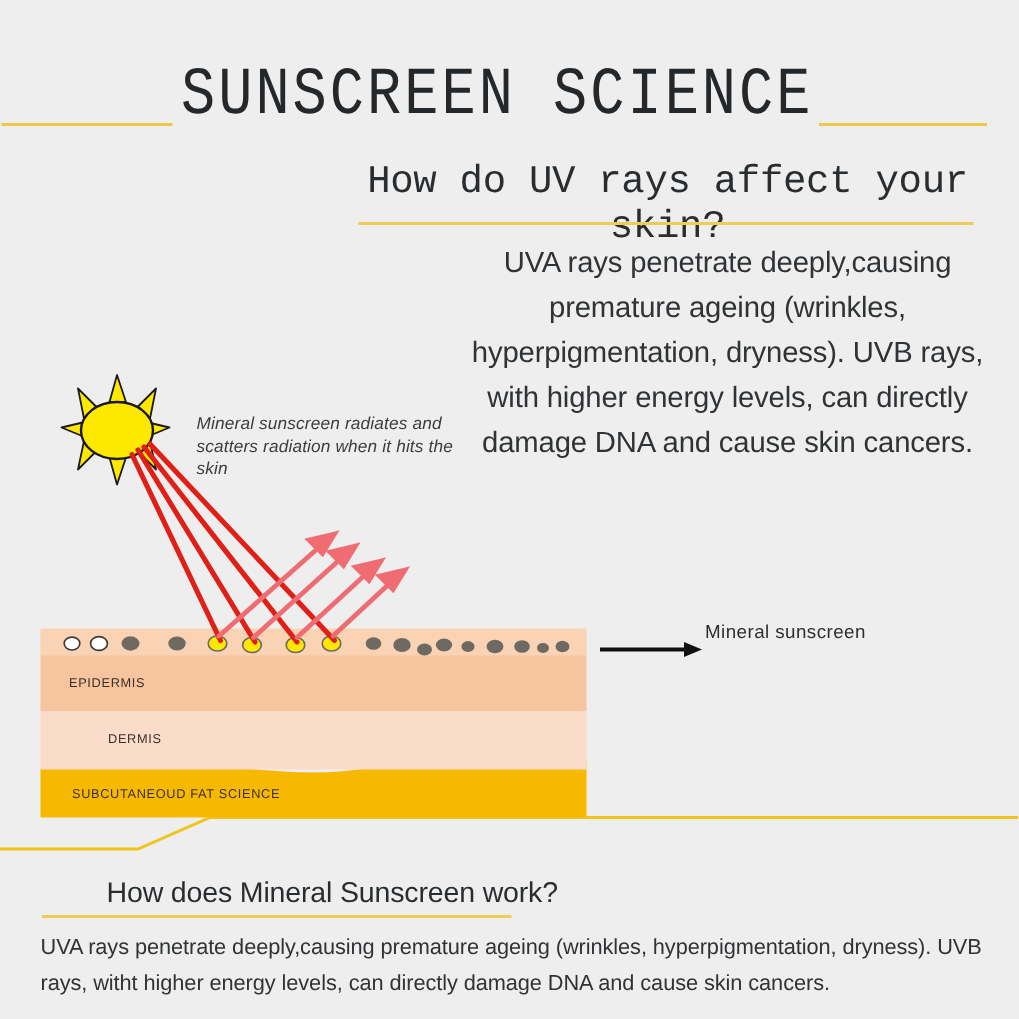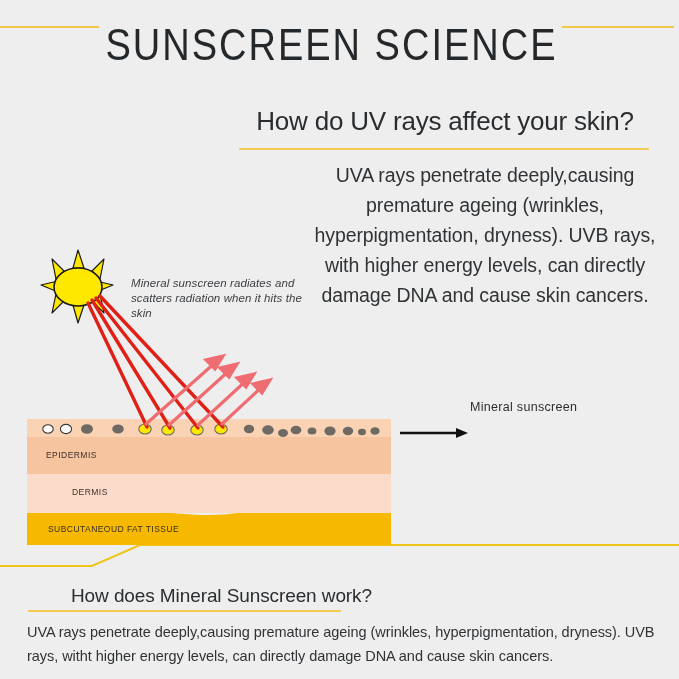--- a/index.html
+++ b/index.html
@@ -9,38 +9,39 @@
     font-family:"Liberation Sans", sans-serif;
     overflow:hidden;
     position:relative;
     color:#2b2b2b;
   }
   #canvas{position:absolute;inset:0;width:679px;height:679px;}
 
   
   .title-row{
     position:absolute;left:0;top:26px;width:659px;height:58px;
-    display:flex;align-items:flex-start;justify-content:center;
+    display:flex;align-items:flex-end;justify-content:center;font-family:Liberation Mono, monospace;
   }
   .rule{height:2px;background:#edc94a;flex:0 0 auto;}
   .rule.left{width:114px;margin-right:6px;}
   .rule.right{width:112px;margin-left:4px;}
   .title-text{
     font-size:38px;font-weight:300;letter-spacing:2.0px;
     color:#25282b;white-space:nowrap;line-height:1;
     font-stretch:semi-expanded;
     transform:scaleY(1.18);
   }
 
   
   .subhead{
     position:absolute;left:225px;top:106px;width:440px;
     text-align:center;
     font-size:26px;font-weight:400;color:#2a2d30;
     letter-spacing:-0.2px;
+    font-family:Liberation Mono, monospace;
   }
   .subhead-rule{
     position:absolute;left:239px;top:148px;width:410px;height:2px;
     background:#f0cb55;
   }
   .body-copy{
     position:absolute;left:300px;top:160px;width:370px;
     text-align:center;
     font-size:19.5px;line-height:30px;color:#303336;
     letter-spacing:-0.1px;
@@ -49,21 +50,21 @@
   
   .sun-note{
     position:absolute;left:131px;top:276px;width:180px;
     font-size:11.5px;line-height:15px;color:#3a3d40;
     letter-spacing:0.1px;
     font-style:italic;
   }
 
   
   .callout-label{
-    position:absolute;left:470px;top:400px;
+    position:absolute;left:470px;top:414px;
     font-size:12.5px;color:#2c2f32;letter-spacing:0.3px;
     white-space:nowrap;
     text-align:center;
   }
 
   
   .layer-label{
     position:absolute;
     font-size:8.5px;letter-spacing:0.45px;color:#3b2f27;
     white-space:nowrap;
@@ -189,17 +190,17 @@
 <div class="subhead">How do UV rays affect your skin?</div>
 <div class="subhead-rule"></div>
 <div class="body-copy">UVA rays penetrate deeply,causing premature ageing (wrinkles, hyperpigmentation, dryness). UVB rays, with higher energy levels, can directly damage DNA and cause skin cancers.</div>
 
 <div class="sun-note">Mineral sunscreen radiates and scatters radiation when it hits the skin</div>
 
 <div class="callout-label">Mineral sunscreen</div>
 
 <div class="layer-label lbl-epidermis">EPIDERMIS</div>
 <div class="layer-label lbl-dermis">DERMIS</div>
-<div class="layer-label lbl-fat">SUBCUTANEOUD FAT TISSUE</div>
+<div class="layer-label lbl-fat">SUBCUTANEOUD FAT SCIENCE</div>
 
 <div class="bottom-head">How does Mineral Sunscreen work?</div>
 <div class="bottom-rule"></div>
 <div class="bottom-copy">UVA rays penetrate deeply,causing premature ageing (wrinkles, hyperpigmentation, dryness). UVB rays, witht higher energy levels, can directly damage DNA and cause skin cancers.</div>
 
 </body></html>

